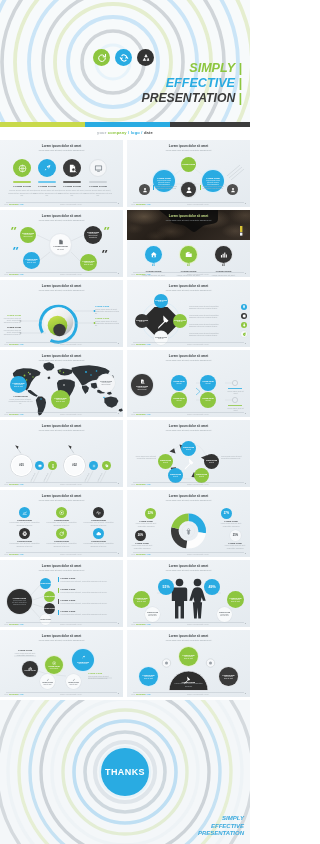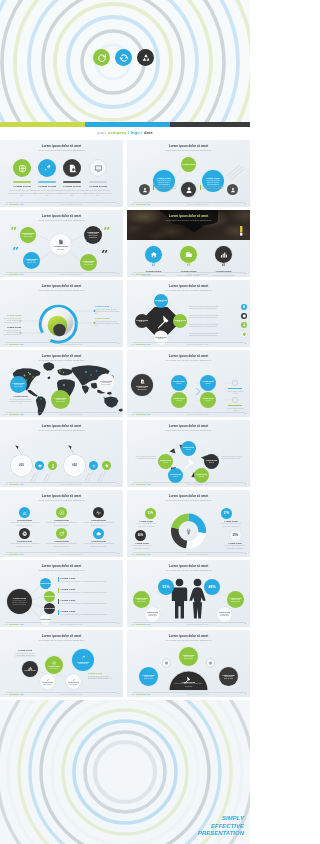--- a/index.html
+++ b/index.html
@@ -121,20 +121,25 @@
           </svg>
       </div>
       <div class="hicon" style="background:#333">
         <svg viewBox="0 0 24 24" fill="#fff">
             <path d="M12 2.6 16 9.4l-2.6 1.5-1.4-2.4-1.4 2.4L8 9.4z"></path>
             <path d="M4.0 18.6 7.8 11.7l2.6 1.5-1.4 2.4 2.8 0v3L5.5 18.6z"></path>
             <path d="M20.0 18.6l-6.3 0v-3l2.8 0-1.4-2.4 2.6-1.5z"></path>
           </svg>
       </div>
     </div>
+    <div class="hero-title">
+      <div class="ht1"><span>SIMPLY</span> <span class="tick">|</span></div>
+      <div class="ht2"><span>EFFECTIVE</span> <span class="tick">|</span></div>
+      <div class="ht3"><span>PRESENTATION</span> <span class="tick">|</span></div>
+    </div>
   </div>
 
   <div class="bar">
     <div style="width:85px;background:#c8d94a"></div>
     <div style="width:85px;background:#29abe2"></div>
     <div style="flex:1;background:#3c3c3c"></div>
   </div>
   <div class="footline">
     <span style="color:#b0b7bd">your</span>
     <span style="color:#8dc63f">company</span>
@@ -1129,20 +1134,23 @@
         <circle cx="125" cy="72" r="51" stroke="#bfdff3" stroke-width="3.6"></circle>
         <circle cx="125" cy="72" r="62" stroke="#e3edd4" stroke-width="3.4"></circle>
         <circle cx="125" cy="72" r="73" stroke="#eef3f6" stroke-width="3.4"></circle>
         <circle cx="125" cy="72" r="84" stroke="#cdd3d8" stroke-width="3.4"></circle>
         <circle cx="125" cy="72" r="95" stroke="#c6e2f3" stroke-width="3.4"></circle>
         <circle cx="125" cy="72" r="106" stroke="#e6efd4" stroke-width="3.4"></circle>
         <circle cx="125" cy="72" r="117" stroke="#eef3f6" stroke-width="3.4"></circle>
         <circle cx="125" cy="72" r="128" stroke="#d5dade" stroke-width="3.4"></circle>
       </g>
     </svg>
+    <div class="thanks-circle">
+      <span>THANKS</span>
+    </div>
     <div class="thanks-title">
       <div class="tt1">SIMPLY</div>
       <div class="tt2">EFFECTIVE</div>
       <div class="tt3">PRESENTATION</div>
     </div>
   </div>
 
 </div>
 
 </body></html>

